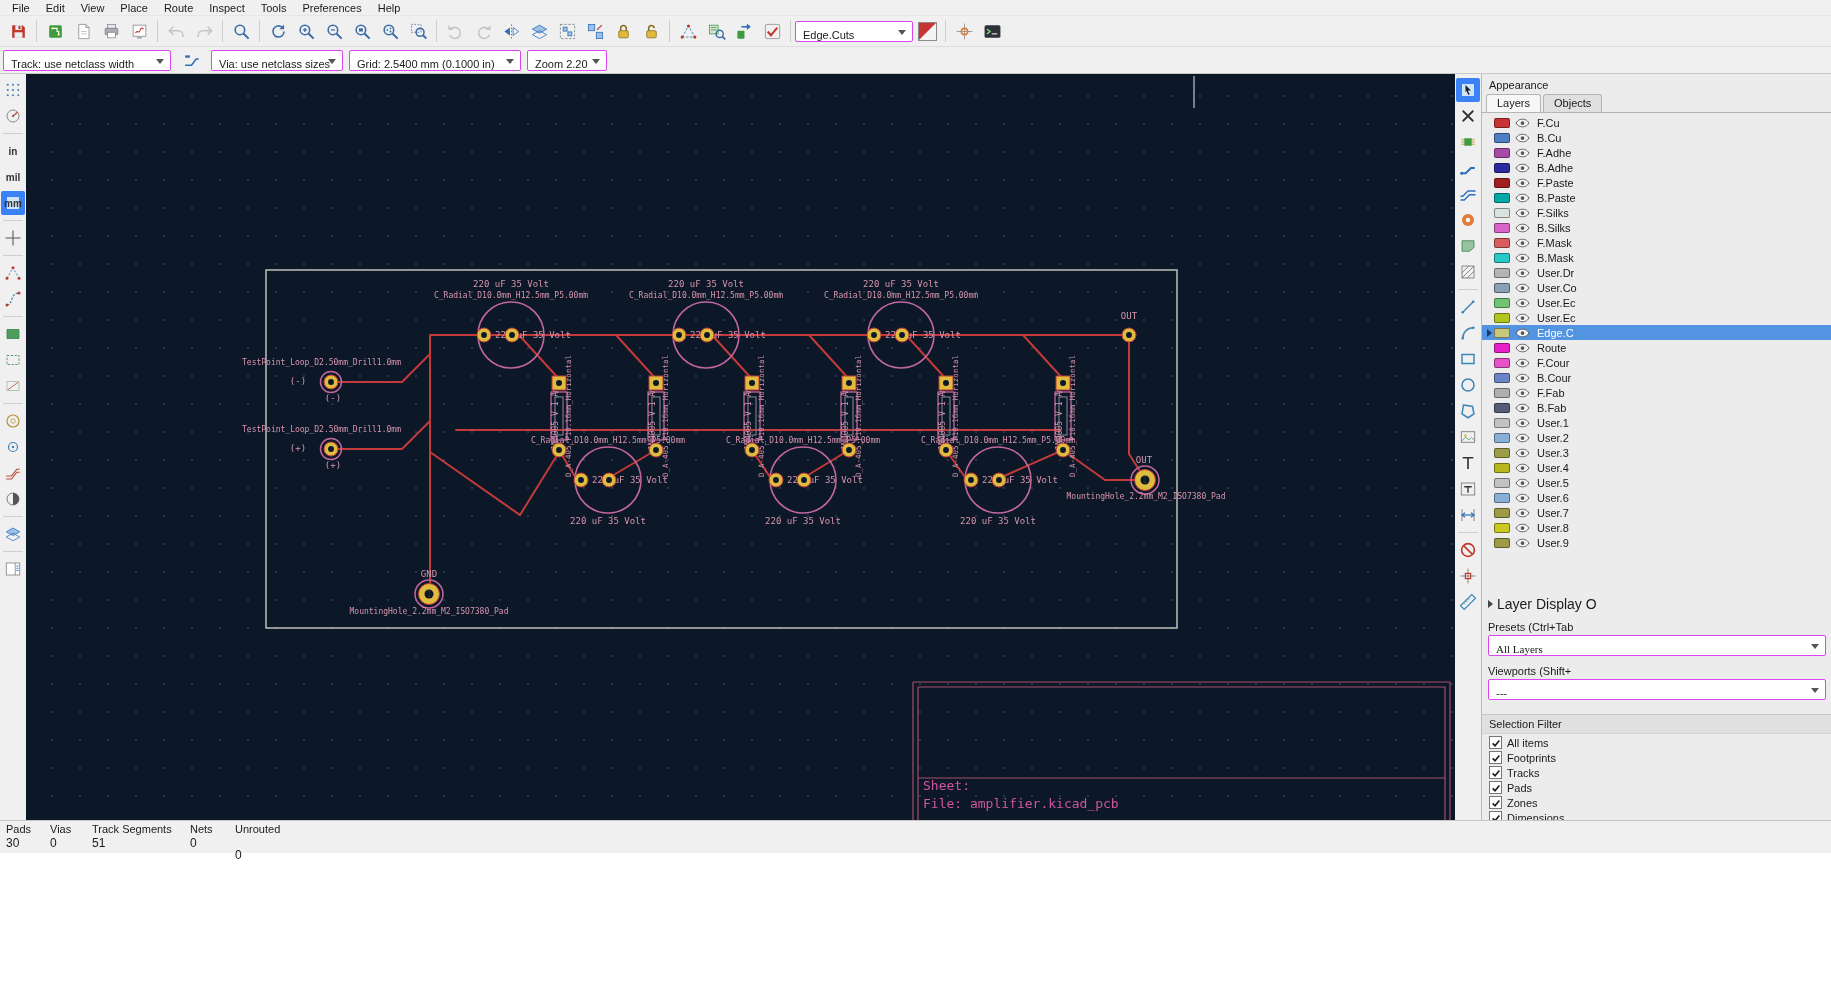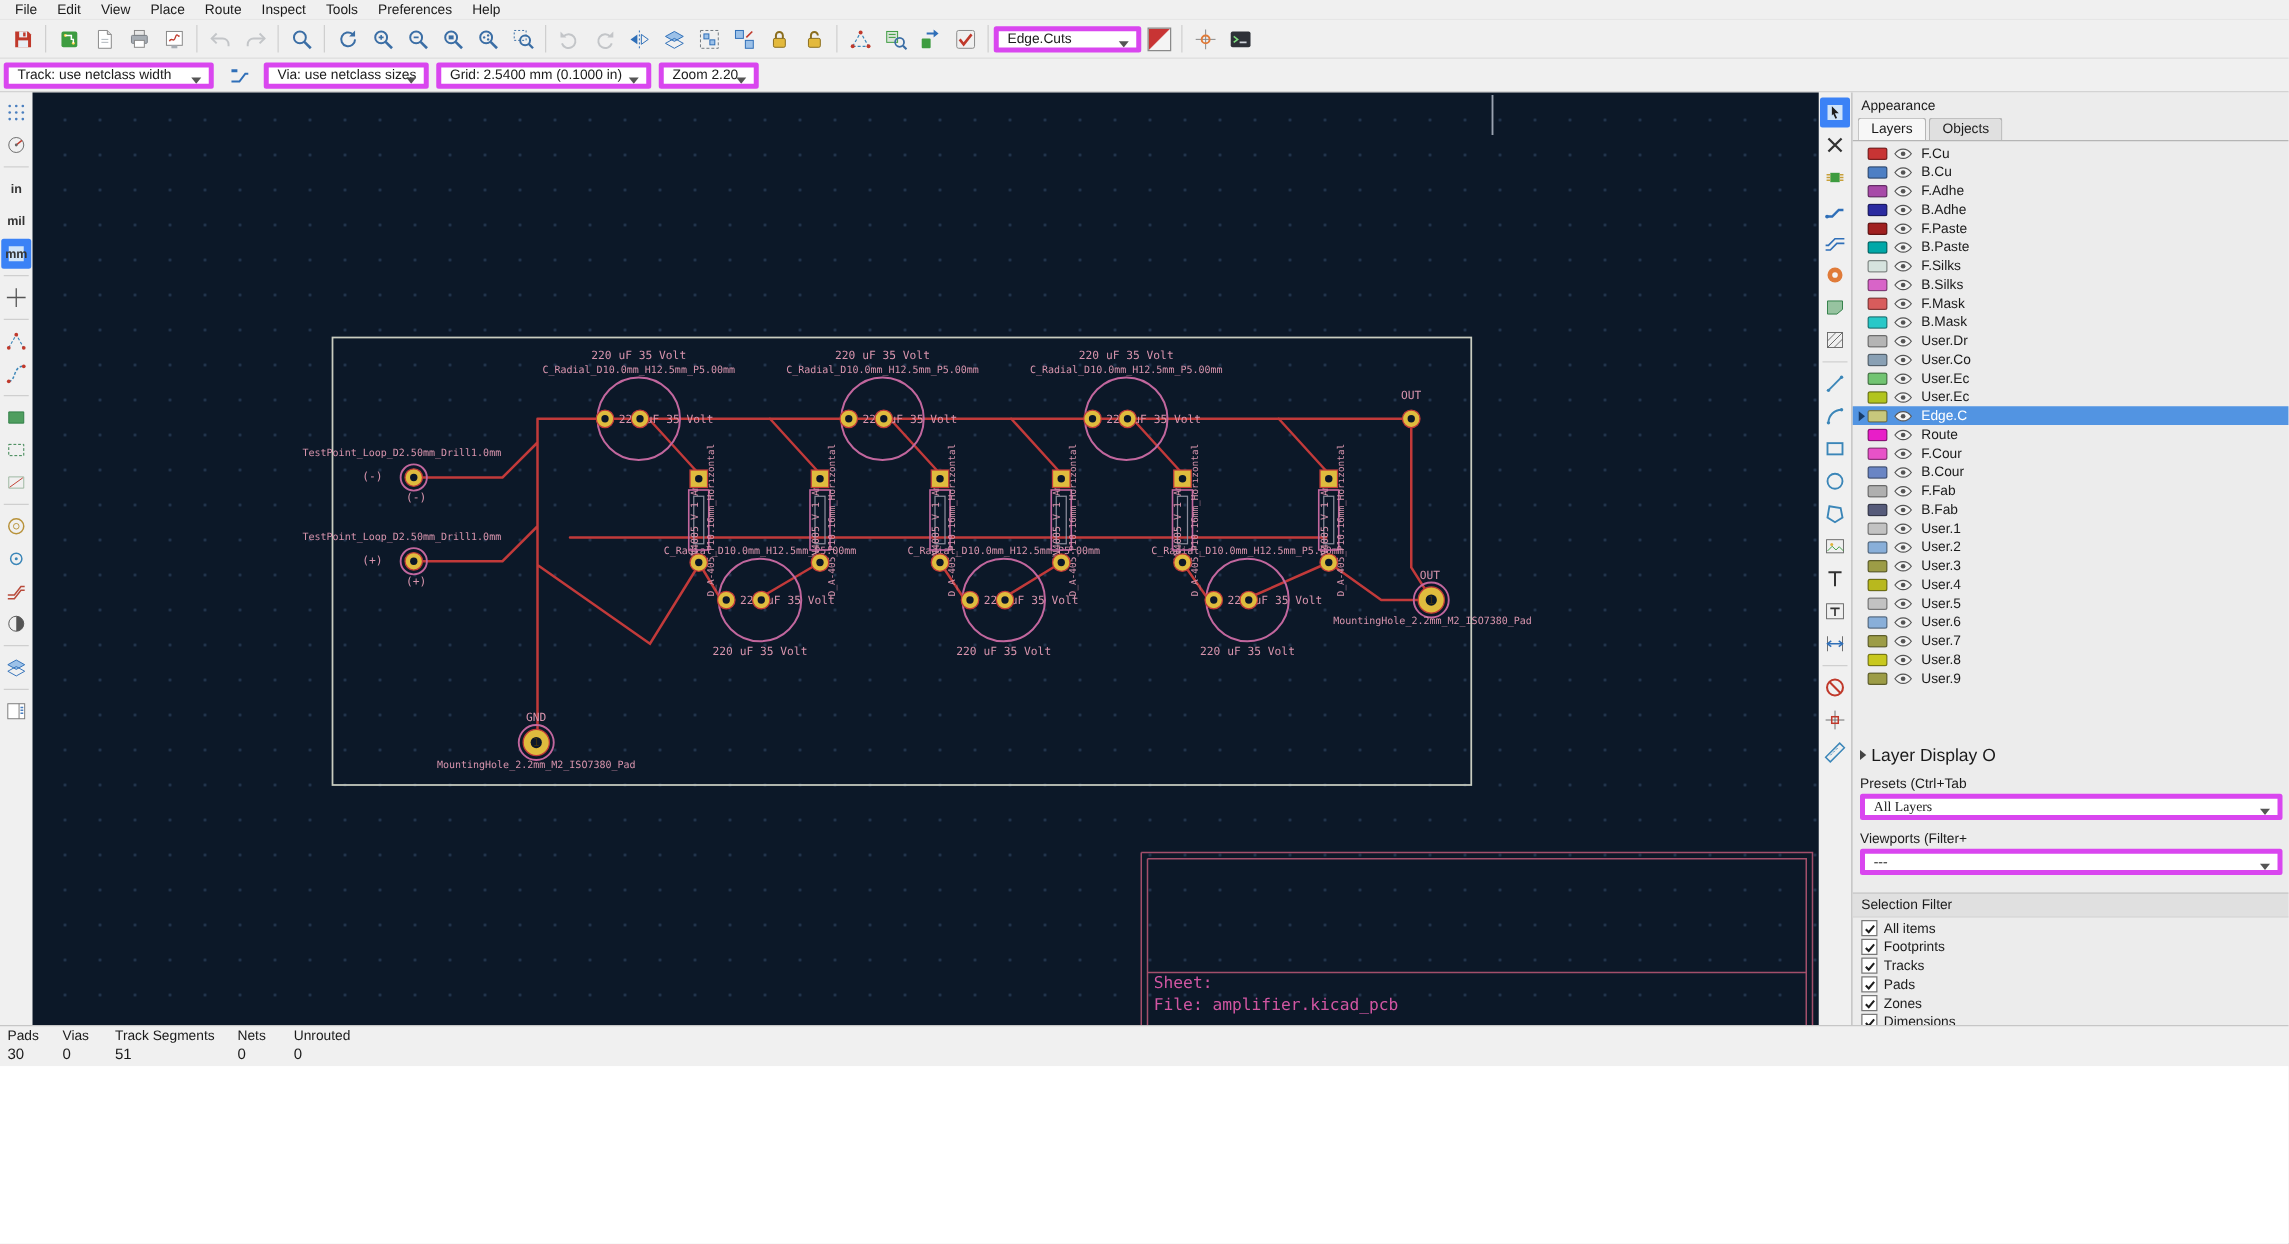--- a/index.html
+++ b/index.html
@@ -16,22 +16,22 @@
         align-items:center; justify-content:center; padding:0; margin:0 1px; }
   .tb svg { width:19px; height:19px; }
   .tb.disabled { opacity:.35; }
   .tb.active { background:#cfe3f8; border:6px solid #3b82f6; border-radius:2px; }
   .tb.txt { font-size:10px; font-weight:bold; color:#333; font-family:"Liberation Sans",sans-serif; }
   .vsep { width:1px; height:22px; background:#cfcfcf; margin:0 4px; flex:none; }
   .hsep { height:1px; width:20px; background:#cfcfcf; margin:4px 0; flex:none; }
 
   .toolbar2 { height:28px; background:#f0f0f0; display:flex; align-items:center; gap:6px; padding:0 3px;
               border-top:1px solid #dcdcdc; border-bottom:1px solid #c9c9c9; }
-  .combo { position:relative; background:#fff; border:4px solid #d946ef; height:21px; display:flex;
-           align-items:center; padding:0 20px 0 7px; font-size:11px; border-radius:2px; white-space:nowrap; overflow:hidden; }
+  .combo { position:relative; background:#fff; border:1px solid #d946ef; height:21px; display:flex;
+           align-items:flex-end; padding:0 20px 0 7px; font-size:11px; border-radius:2px; white-space:nowrap; overflow:hidden; }
   .combo::after { content:""; position:absolute; right:6px; top:8px; border-left:4px solid transparent;
                   border-right:4px solid transparent; border-top:5px solid #555; }
   .diag { width:19px; height:19px; border:1px solid #8a8a8a;
           background:linear-gradient(135deg,#c83434 48%,#f4f4f4 52%); }
 
   
   .main { display:flex; height:746px; }
   .vtb { width:26px; background:#f0f0f0; display:flex; flex-direction:column; align-items:center; padding-top:3px; flex:none; }
   .vtb .tb { margin:1px 0; width:24px; height:24px; }
   .vtb .tb svg { width:18px; height:18px; }
@@ -1027,21 +1027,21 @@
         </div>
       </div>
     <div class="layer-display-row">
       <span class="tri-e"></span>
       <span>Layer Display O</span>
     </div>
     <div class="preset-label">Presets (Ctrl+Tab</div>
     <div class="combo pcombo">
         <span>All Layers</span>
       </div>
-    <div class="preset-label">Viewports (Filter+</div>
+    <div class="preset-label">Viewports (Shift+</div>
     <div class="combo pcombo">
         <span>---</span>
       </div>
     <div class="sf-title">Selection Filter</div>
     <div id="sf-list">
         <label class="sf-row">
           <span class="cb">
             <svg viewBox="0 0 12 12">
               <path d="M2 6.5l2.8 2.8L10 3" stroke="#1d1d1d" stroke-width="2" fill="none"></path>
             </svg>
@@ -1102,18 +1102,18 @@
       <div class="st-value">0</div>
     </div>
     <div class="st-item" style="width: 98px;">
       <div class="st-label">Track Segments</div>
       <div class="st-value">51</div>
     </div>
     <div class="st-item" style="width: 45px;">
       <div class="st-label">Nets</div>
       <div class="st-value">0</div>
     </div>
-    <div class="st-item" style="width: 70px;">
+    <div class="st-item" style="width: 70px; gap: 12px;">
       <div class="st-label">Unrouted</div>
       <div class="st-value">0</div>
     </div>
   </div>
 <div class="filler"></div>
 
 </body></html>

